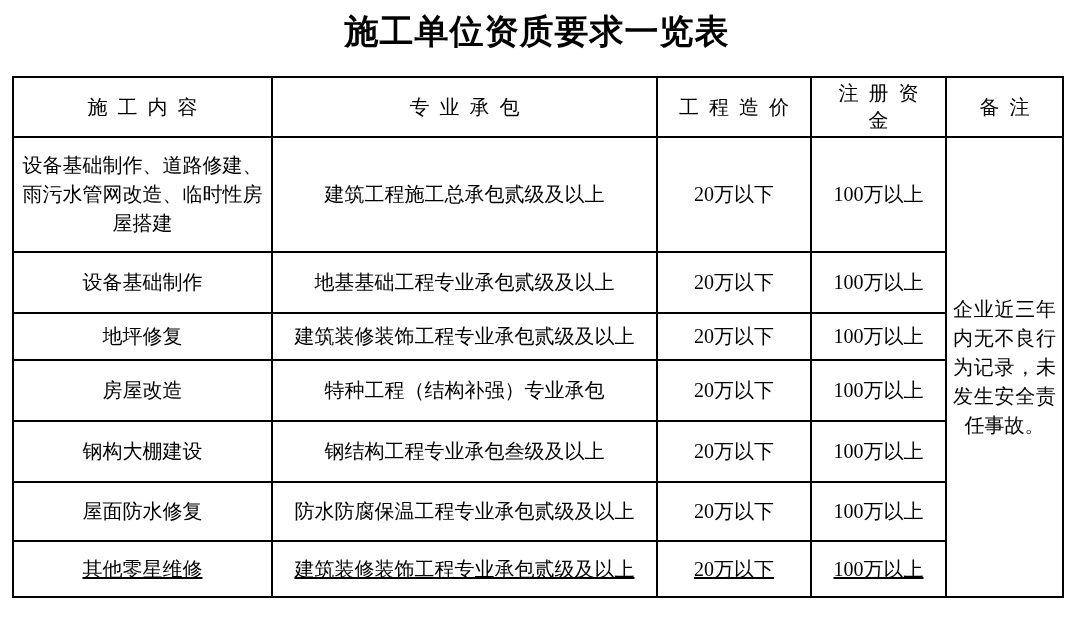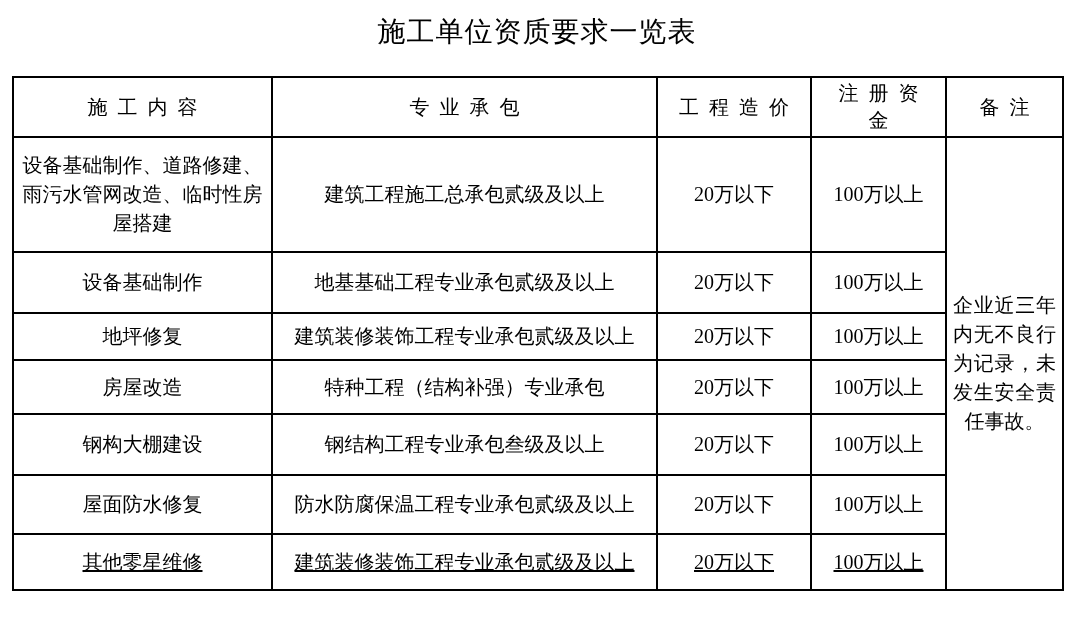--- a/index.html
+++ b/index.html
@@ -8,22 +8,22 @@
     padding: 0;
     width: 1074px;
     height: 618px;
     background: #ffffff;
     color: #000000;
     font-family: "Liberation Serif", "DejaVu Serif", serif;
   }
   .page-title {
     margin: 10px 0 0 0;
     text-align: center;
-    font-size: 28px;
-    font-weight: normal;
+    font-size: 34px;
+    font-weight: bold;
     line-height: 44px;
     letter-spacing: 1px;
   }
   table.qual-table {
     margin: 22px 0 0 12px;
     width: 1050px;
     border-collapse: collapse;
     table-layout: fixed;
   }
   .qual-table th,
@@ -37,21 +37,21 @@
     overflow: hidden;
   }
   .qual-table th {
     letter-spacing: 10px;
     padding-left: 16px; 
   }
   tr.row-header { height: 58px; }
   tr.row-1 { height: 115px; }
   tr.row-2 { height: 61px; }
   tr.row-3 { height: 47px; }
-  tr.row-4 { height: 54px; }
+  tr.row-4 { height: 61px; }
   tr.row-5 { height: 61px; }
   tr.row-6 { height: 59px; }
   tr.row-7 { height: 56px; text-decoration: underline; }
   td.cell-content { line-height: 29px; padding: 2px 2px; }
   td.cell-remark {
     line-height: 29px;
     padding: 11px 6px;
     text-align: justify;
     text-align-last: center;
   }

